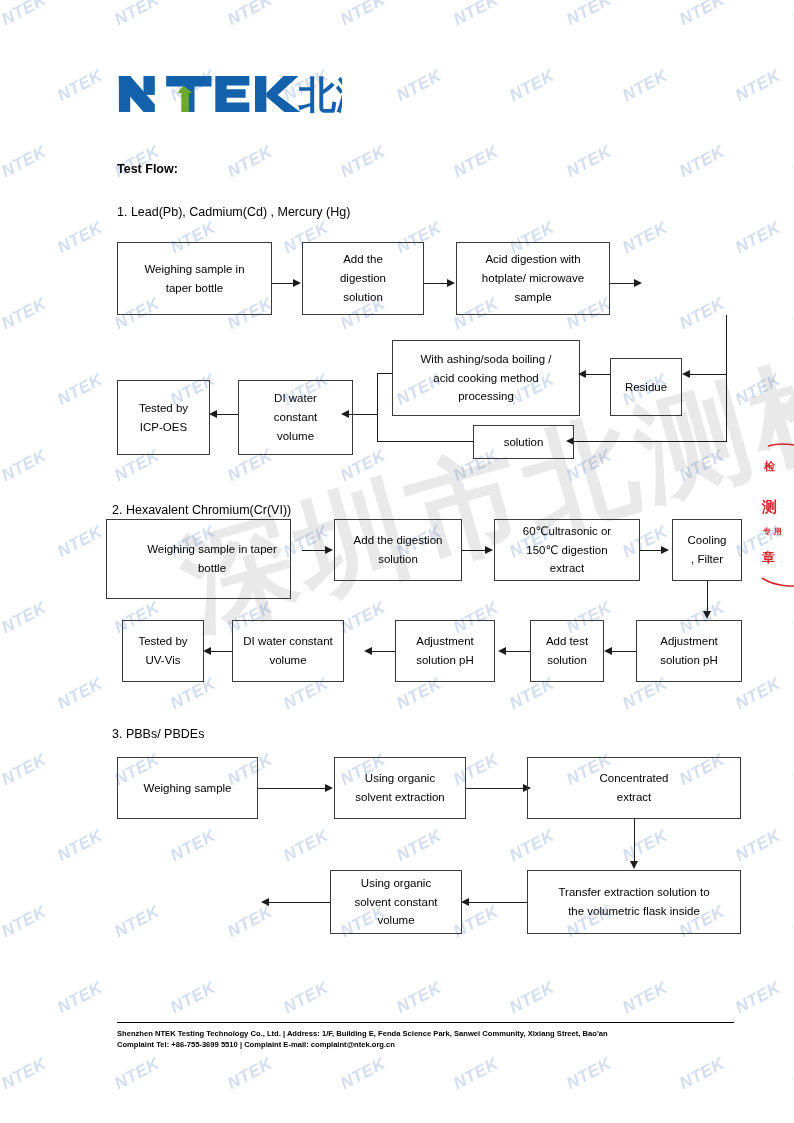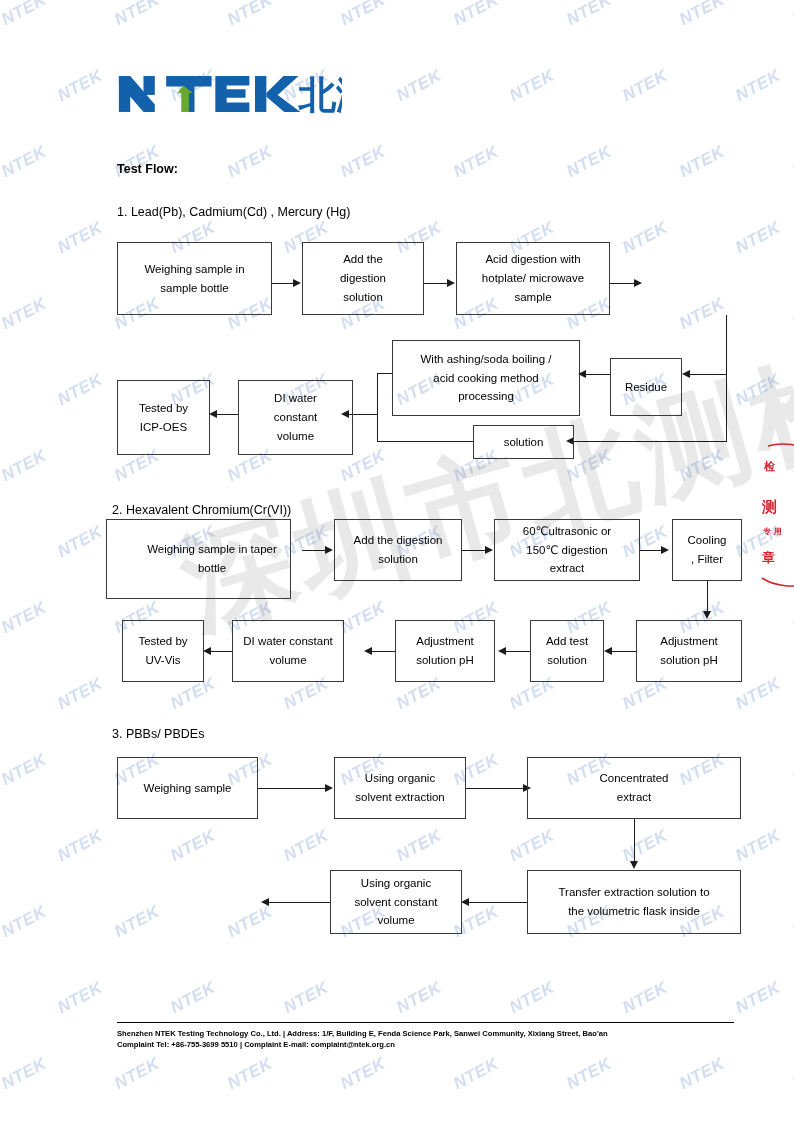--- a/index.html
+++ b/index.html
@@ -250,21 +250,21 @@
   </svg>
 
 
   <div id="test-flow">Test Flow:</div>
 
   <div class="sec-title" id="sec1-title">1.   Lead(Pb), Cadmium(Cd) , Mercury (Hg)</div>
 
   <div class="box" style="left:117px;top:242px;width:155px;height:73px;">
     <div>
       <span>Weighing sample in</span>
-      <span>sample bottle</span>
+      <span>taper bottle</span>
     </div>
   </div>
   <div class="ln h" style="left:272px;top:283px;width:22px;"></div>
   <div class="arw arw-r" style="left:293px;top:279px;"></div>
 
   <div class="box" style="left:302px;top:242px;width:122px;height:73px;">
     <div>
       <span>Add the</span>
       <span>digestion</span>
       <span>solution</span>

